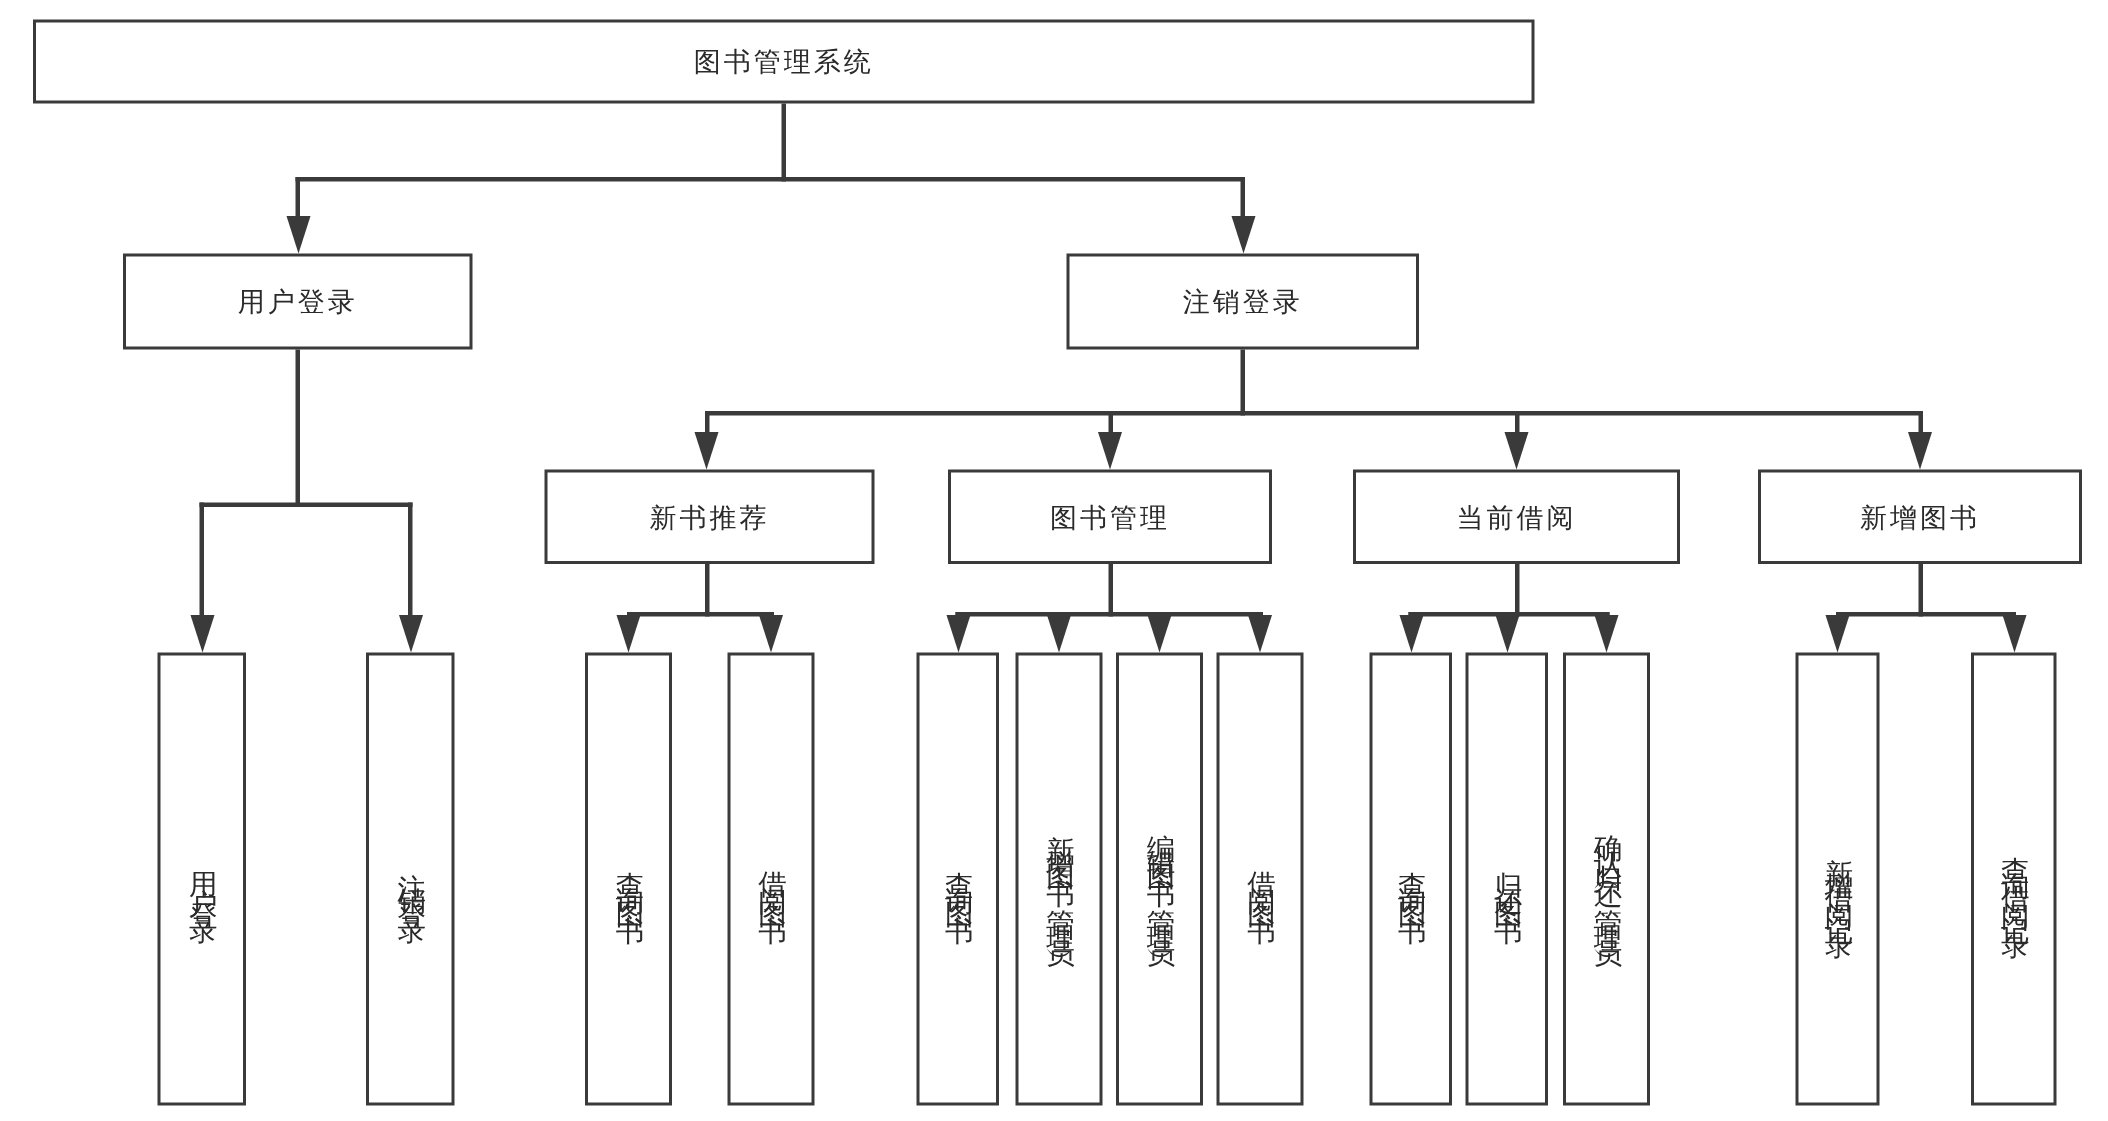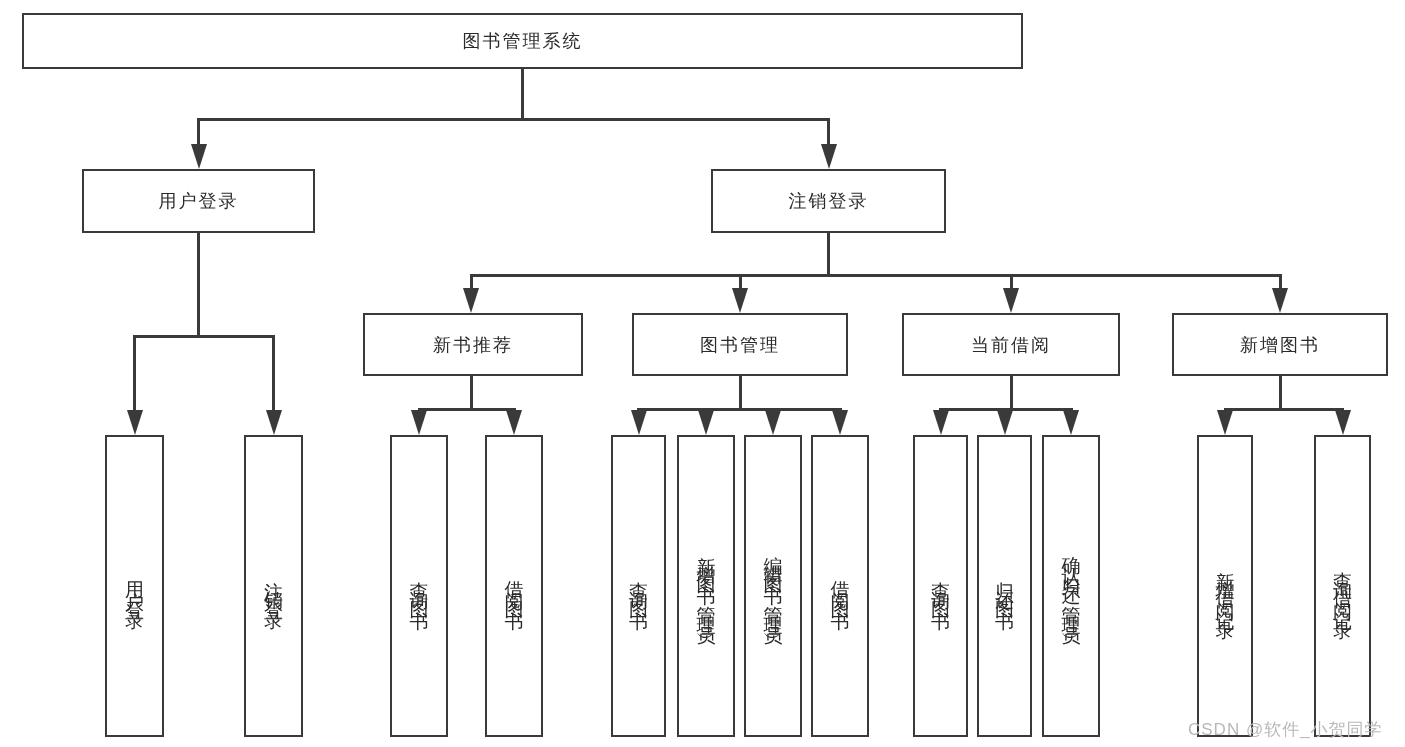--- a/index.html
+++ b/index.html
@@ -52,21 +52,20 @@
     color: var(--wm, #b8b8b8);
     font-size: 17px;
     letter-spacing: 1px;
     white-space: nowrap;
   }
 </style>
 </head>
 <body>
 
 <div class="canvas" style="--line: #3a3a3a; --text: #2a2a2a; --wm: #b8b8b8; background: rgb(255, 255, 255);">
-  <div class="watermark">CSDN @软件_小贺同学</div>
 <div class="node" style="left: 22px; top: 13px; width: 1001px; height: 56px;">图书管理系统</div>
     <div class="node" style="left: 82px; top: 169px; width: 233px; height: 64px;">用户登录</div>
     <div class="node" style="left: 711px; top: 169px; width: 235px; height: 64px;">注销登录</div>
     <div class="node" style="left: 363px; top: 313px; width: 220px; height: 63px;">新书推荐</div>
     <div class="node" style="left: 632px; top: 313px; width: 216px; height: 63px;">图书管理</div>
     <div class="node" style="left: 902px; top: 313px; width: 218px; height: 63px;">当前借阅</div>
     <div class="node" style="left: 1172px; top: 313px; width: 216px; height: 63px;">新增图书</div>
     <div class="node vertical" style="left: 105px; top: 435px; width: 59px; height: 302px;">用户登录</div>
     <div class="node vertical" style="left: 244px; top: 435px; width: 59px; height: 302px;">注销登录</div>
     <div class="node vertical" style="left: 390px; top: 435px; width: 58px; height: 302px;">查询图书</div>

